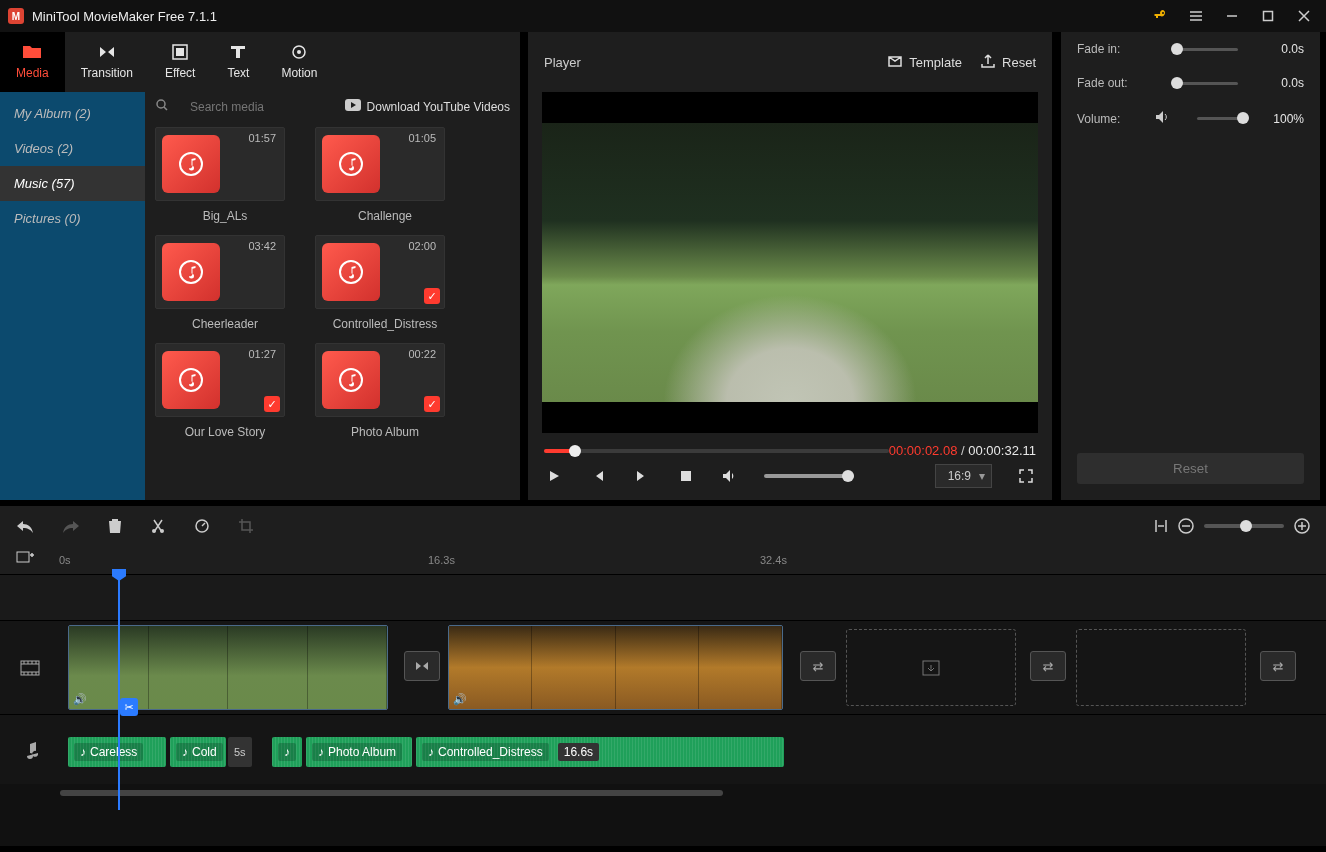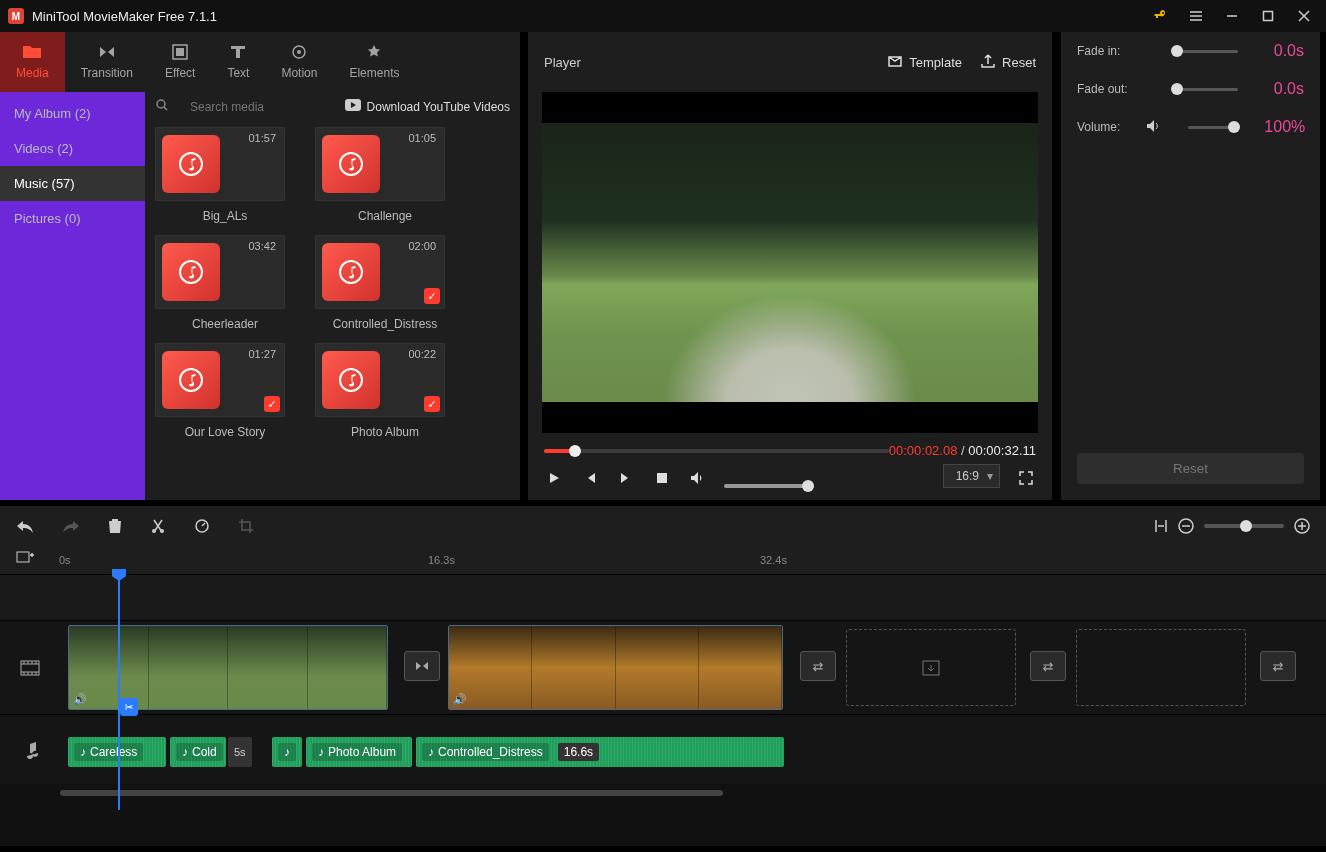--- a/index.html
+++ b/index.html
@@ -11,27 +11,27 @@
   .titlebar .title { flex: 1; color: #eee; font-size: 13px; }
   .titlebar .winbtn { width: 28px; height: 28px; display: flex; align-items: center; justify-content: center; color: #ccc; cursor: pointer; }
   .titlebar .key { color: #f0b000; }
   
   
   .main { display: flex; height: 474px; background: #000; gap: 8px; padding: 0 6px 6px 0; }
   
   
   .left-panel { width: 530px; background: #1e1e1e; display: flex; flex-direction: column; }
   .tabs { display: flex; background: #1e1e1e; height: 60px; }
-  .tab { flex: 0 0 auto; padding: 10px 16px 8px; text-align: center; cursor: pointer; color: #a3a3a3; }
-  .tab.active { color: #ff4d3a; background: #7f1d1d; }
+  .tab { flex: 0 0 auto; padding: 10px 16px 8px; text-align: center; cursor: pointer; color: #e5e5e5; }
+  .tab.active { color: #ff4d3a; background: #000000; }
   .tab .ticon { height: 20px; display: flex; align-items: center; justify-content: center; margin-bottom: 4px; }
   .tab .tlabel { font-size: 12px; }
   
   .left-body { display: flex; flex: 1; min-height: 0; }
-  .lib-sidebar { width: 145px; background: #6d28d9; padding-top: 4px; }
+  .lib-sidebar { width: 145px; background: #0c4a6e; padding-top: 4px; font-style: italic; }
   .lib-item { padding: 10px 14px; color: #bbb; cursor: pointer; font-size: 13px; }
   .lib-item.active { background: #333; color: #fff; }
   
   .lib-content { flex: 1; background: #1e1e1e; display: flex; flex-direction: column; min-height: 0; }
   .lib-toolbar { display: flex; align-items: center; padding: 6px 10px; gap: 10px; }
   .search { flex: 0 0 150px; display: flex; align-items: center; gap: 21px; color: #888; }
   .search input { background: transparent; border: none; outline: none; color: #ccc; width: 110px; font-size: 12px; }
   .ytlink { margin-left: auto; display: flex; align-items: center; gap: 6px; color: #ddd; font-size: 12px; cursor: pointer; }
   
   .grid { flex: 1; overflow: auto; padding: 6px 10px; display: grid; grid-template-columns: repeat(2, 140px); gap: 12px 20px; align-content: start; position: relative; }
@@ -55,35 +55,35 @@
   .preview-img::before { content:""; position:absolute; bottom:0; left:20%; width:60%; height:45%;
       background: radial-gradient(ellipse at 50% 100%, #d0cfc8 0%, #c8c6be 30%, transparent 60%); opacity:0.85; }
   .seek { flex: 1; height: 4px; background: #3b3b3b; position: relative; border-radius: 2px; }
   .seek .fill { position: absolute; left: 0; top: 0; bottom: 0; width: 9%; background: #ff3b2f; border-radius: 2px; }
   .seek .handle { position: absolute; top: -4px; left: 9%; width: 12px; height: 12px; background: #eee; border-radius: 50%; margin-left: -6px; }
   .time-row { padding: 0 16px 6px; text-align: right; font-size: 13px; }
   .time-row .cur { color: #ff3b2f; }
   .time-row .sep { color: #ccc; }
   .time-row .tot { color: #e8e8e8; }
   
-  .controls { display: flex; align-items: flex-end; gap: 16px; padding: 6px 16px 12px; }
+  .controls { display: flex; align-items: center; gap: 24px; padding: 6px 16px 12px; }
   .ctrl { width: 20px; height: 20px; display: flex; align-items: center; justify-content: center; color: #ddd; cursor: pointer; }
   .volslider { width: 90px; height: 4px; background: #999; border-radius: 2px; position: relative; }
   .volslider::after { content:""; position:absolute; right:0; top:-4px; width:12px; height:12px; background:#ddd; border-radius:50%; }
   .aspect { margin-left: auto; background: #2a2a2a; border: 1px solid #444; padding: 4px 20px 4px 12px; color: #ccc; font-size: 12px; cursor: pointer; position: relative; }
   .aspect::after { content:"▾"; position: absolute; right: 6px; color: #999; }
   
   
   .prop-panel { width: 260px; background: #1e1e1e; display: flex; flex-direction: column; border-left: 1px solid #000; }
   .prop-head { height: 60px; display: flex; align-items: center; padding: 0 16px; color: #ddd; font-size: 13px; }
   .prop-row { display: flex; align-items: center; padding: 10px 16px; gap: 26px; }
   .prop-row .plabel { width: 70px; color: #bbb; font-size: 12px; }
   .mini-slider { flex: 1; height: 3px; background: #555; border-radius: 2px; position: relative; }
   .mini-slider .mhandle { position: absolute; top: -5px; width: 12px; height: 12px; background: #ddd; border-radius: 50%; }
-  .prop-row .pval { width: 40px; text-align: right; color: #ec4899; font-size: 16px; }
+  .prop-row .pval { width: 40px; text-align: right; color: #e5e5e5; font-size: 12px; }
   .reset-wrap { margin-top: auto; padding: 16px; }
   .reset-btn { width: 100%; background: #2e2e2e; color: #777; border: none; padding: 8px 0; border-radius: 3px; cursor: pointer; }
   
   
   .tl-toolbar { height: 40px; background: #1e1e1e; display: flex; align-items: center; padding: 0 16px; gap: 28px; }
   .tl-btn { color: #ccc; cursor: pointer; }
   .tl-btn.dis { color: #555; }
   .tl-right { margin-left: auto; display: flex; align-items: center; gap: 10px; }
   .zoom-slider { width: 80px; height: 4px; background: #555; border-radius: 2px; position: relative; }
   .zoom-slider::after { content:""; position:absolute; left:45%; top:-4px; width:12px; height:12px; background:#ddd; border-radius:50%; }
@@ -196,28 +196,20 @@
         <div class="tlabel">Text</div>
       </div>
       <div class="tab">
         <div class="ticon">
             <svg width="18" height="18" viewBox="0 0 18 18">
               <circle cx="9" cy="9" r="6" fill="none" stroke="currentColor" stroke-width="1.5"></circle>
               <circle cx="9" cy="9" r="2" fill="currentColor"></circle>
             </svg>
           </div>
         <div class="tlabel">Motion</div>
-      </div>
-      <div class="tab">
-        <div class="ticon">
-            <svg width="18" height="16" viewBox="0 0 18 16">
-              <path fill="currentColor" d="M9 1l2 4 4 .5-3 3 1 4-4-2-4 2 1-4-3-3 4-.5z"></path>
-            </svg>
-          </div>
-        <div class="tlabel">Elements</div>
       </div>
     </div>
     <div class="left-body">
       <div class="lib-sidebar">
         <div class="lib-item">My Album (2)</div>
         <div class="lib-item">Videos (2)</div>
         <div class="lib-item active">Music (57)</div>
         <div class="lib-item">Pictures (0)</div>
       </div>
       <div class="lib-content">

